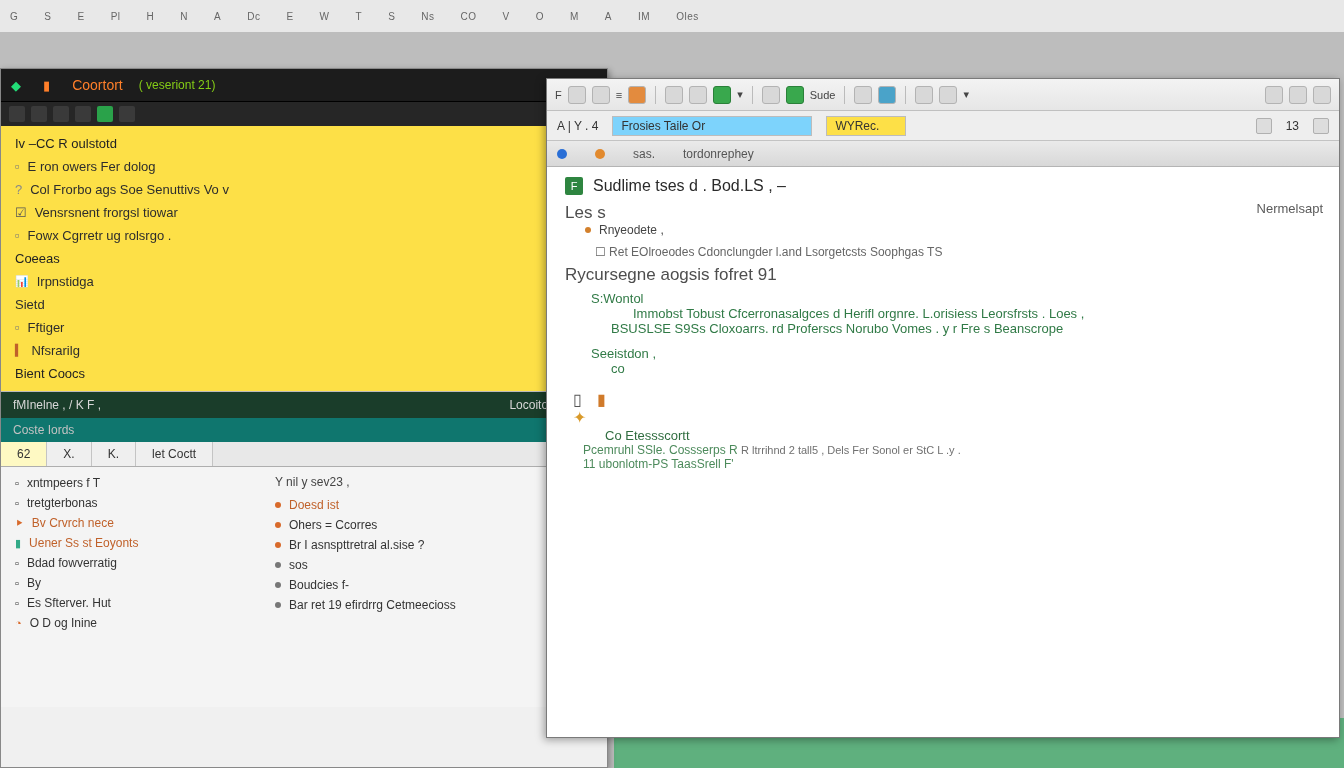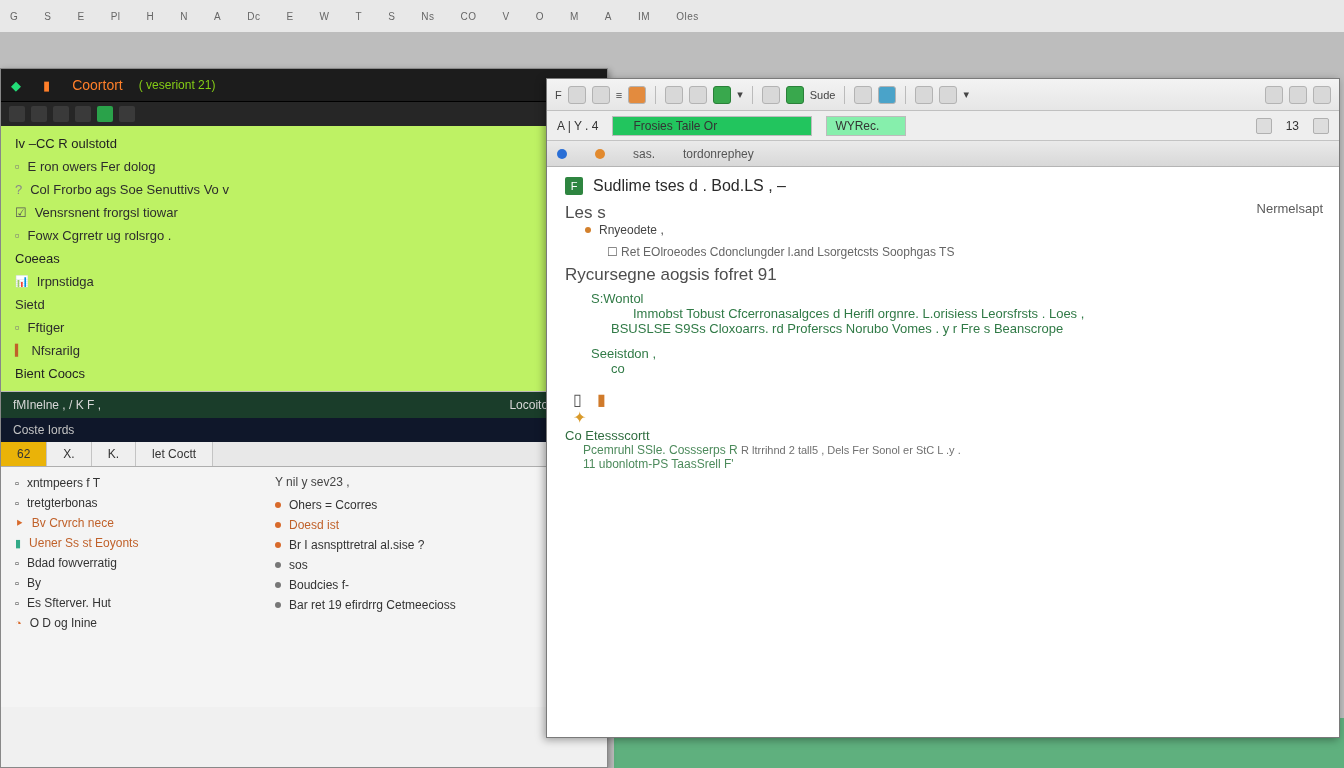--- a/index.html
+++ b/index.html
@@ -15,35 +15,35 @@
 
 .leftwin { position: absolute; top: 68px; left: 0; width: 608px; height: 700px; background: #f0f0f0; border: 1px solid #888; box-shadow: 2px 2px 6px rgba(0,0,0,.3); }
 .leftwin .darkbar { height: 32px; background: #1c1c1c; display: flex; align-items: center; gap: 16px; padding: 0 10px; }
 .leftwin .darkbar .title { color: #ff7f2a; font-size: 14px; }
 .leftwin .darkbar .sub { color: #84cc16; font-size: 12px; }
 .leftwin .darkbar .glyph { color: #2d7; font-size: 13px; margin-right: 6px; }
 .leftwin .iconrow { display: flex; gap: 6px; padding: 4px 8px; background: #262626; border-top: 1px solid #000; }
 .leftwin .iconrow .ibtn { width: 16px; height: 16px; background: #3a3a3a; border-radius: 2px; }
 .leftwin .iconrow .ibtn.green { background: #2aa24a; }
 
-.leftwin .tree { background: #bef264; padding: 6px 0; border-bottom: 1px solid #bbb; }
+.leftwin .tree { background: #fde047; padding: 6px 0; border-bottom: 1px solid #bbb; }
 .leftwin .tree .row { display: flex; align-items: center; gap: 8px; padding: 4px 14px; font-size: 13px; color: #2d2d2d; cursor: pointer; }
 .leftwin .tree .row.header { font-weight: 500; color: #222; }
 .leftwin .tree .row.chk::before { content: "☑"; color: #555; }
 .leftwin .tree .row.q::before { content: "?"; color: #888; }
 .leftwin .tree .row.box::before { content: "▫"; color: #777; }
 .leftwin .tree .row.chart::before { content: "📊"; font-size: 11px; }
 
 .leftwin .panel-header { height: 26px; background: #1a3d2a; color: #d8d8d8; display: flex; align-items: center; justify-content: space-between; padding: 0 12px; font-size: 12px; }
 .leftwin .panel-header .grp { display: flex; gap: 10px; align-items: center; }
-.leftwin .panel2 { height: 24px; background: #0f172a; color: #c2c2c2; font-size: 12px; display: flex; align-items: center; padding: 0 12px; }
+.leftwin .panel2 { height: 24px; background: #0f766e; color: #c2c2c2; font-size: 12px; display: flex; align-items: center; padding: 0 12px; }
 
 .leftwin .tabs { display: flex; gap: 0; background: #e8e8e8; border-bottom: 1px solid #aeaeae; }
 .leftwin .tabs .tab { padding: 5px 16px; font-size: 12px; color: #333; background: #efefef; border-right: 1px solid #c4c4c4; }
-.leftwin .tabs .tab.active { background: #eab308; }
+.leftwin .tabs .tab.active { background: #fef9c3; }
 
 .leftwin .list-body { background: #f4f4f4; height: 240px; overflow: hidden; }
 .leftwin .list-body .cols { display: flex; padding-top: 6px; }
 .leftwin .list-body .colA { width: 260px; }
 .leftwin .list-body .colB { flex: 1; }
 .leftwin .list-body .itm { display: flex; align-items: center; gap: 8px; padding: 3px 14px; font-size: 12px; color: #333; }
 .leftwin .list-body .itm .bullet { width: 6px; height: 6px; border-radius: 50%; background: #777; display: inline-block; }
 .leftwin .list-body .itm .bullet.o { background: #d86a2b; }
 .leftwin .list-body .itm.link { color: #c0612a; }
 .leftwin .list-body .itm .ic { font-size: 11px; }
@@ -54,22 +54,22 @@
 .rightwin .toolbar { height: 32px; background: linear-gradient(#f3f3f3,#e6e6e6); border-bottom: 1px solid #c0c0c0; display: flex; align-items: center; gap: 6px; padding: 0 8px; }
 .rightwin .toolbar .tbtn { width: 18px; height: 18px; background: #d8d8d8; border: 1px solid #b3b3b3; border-radius: 3px; }
 .rightwin .toolbar .tbtn.g { background: #39a84d; border-color: #2a8039; }
 .rightwin .toolbar .tbtn.b { background: #4aa3c9; }
 .rightwin .toolbar .tbtn.o { background: #e38b3e; }
 .rightwin .toolbar .sep { width: 1px; height: 18px; background: #bbb; margin: 0 3px; }
 .rightwin .toolbar .lbl { font-size: 11px; color: #444; }
 
 .rightwin .subbar { height: 30px; background: #eee; border-bottom: 1px solid #c3c3c3; display: flex; align-items: center; padding: 0 10px; gap: 14px; }
 .rightwin .subbar .crumb { font-size: 12px; color: #333; }
-.rightwin .subbar .field { background: #22c55e; border: 1px solid #bcbcbc; padding: 2px 20px; font-size: 12px; color: #333; min-width: 200px; }
-.rightwin .subbar .field2 { background: #86efac; border: 1px solid #bcbcbc; padding: 2px 8px; font-size: 12px; color: #333; min-width: 80px; }
+.rightwin .subbar .field { background: #7dd3fc; border: 1px solid #bcbcbc; padding: 2px 8px; font-size: 12px; color: #333; min-width: 200px; }
+.rightwin .subbar .field2 { background: #fde047; border: 1px solid #bcbcbc; padding: 2px 8px; font-size: 12px; color: #333; min-width: 80px; }
 .rightwin .subbar .sm { width: 16px; height: 16px; background: #ddd; border: 1px solid #b0b0b0; border-radius: 2px; }
 
 .rightwin .chrome { height: 26px; background: linear-gradient(#eaeaea,#d8d8d8); border-bottom: 1px solid #b4b4b4; display: flex; align-items: center; gap: 28px; padding: 0 10px; }
 .rightwin .chrome .dot { width: 10px; height: 10px; border-radius: 50%; }
 .rightwin .chrome .dot.b { background: #2a6fd6; }
 .rightwin .chrome .dot.o { background: #e28a2e; }
 .rightwin .chrome .addr { font-size: 12px; color: #555; }
 
 .rightwin .doc { padding: 10px 18px 0 18px; position: relative; }
 .rightwin .doc .title-row { display: flex; align-items: center; gap: 10px; }
@@ -83,21 +83,21 @@
 .rightwin .doc .gline.b { font-weight: 500; }
 .rightwin .doc .grey { color: #666; font-size: 12px; margin-left: 6px; }
 .rightwin .doc .bullet-row { display: flex; align-items: center; gap: 8px; margin-left: 20px; font-size: 12px; color: #444; }
 .rightwin .doc .bullet-row .dot { width: 6px; height: 6px; background: #d3802c; border-radius: 50%; }
 
 .rightwin .doc .iconline { display: flex; gap: 10px; margin: 14px 0 6px 8px; }
 .rightwin .doc .iconline .ic { width: 14px; height: 14px; }
 .rightwin .doc .iconline .ic.star { color: #d99a2b; }
 
 .rightwin .doc .block { margin-top: 4px; }
-.rightwin .doc .block .head { font-size: 13px; color: #2f6d3f; font-weight: 500; }
+.rightwin .doc .block .head { font-size: 13px; color: #2f6d3f; font-weight: 500; margin-left: 40px; }
 .rightwin .doc .block .ln { font-size: 12px; color: #4c8a5b; margin-left: 18px; }
 .rightwin .doc .block .note { font-size: 11px; color: #707070; display: inline; }
 
 </style>
 </head>
 <body>
 
 <div class="top-strip">
   <span>G</span>
     <span>S</span>
@@ -231,25 +231,25 @@
           </div>
         <div class="itm">
             <span class="ic" style="color:#d86a2b">◔</span>
             <span>O  D og  Inine</span>
           </div>
       </div>
       <div class="colB">
         <div class="colhdr">Y   nil y  sev23 ,</div>
         <div class="itm">
             <span class="bullet o"></span>
+            <span style="color:#c0612a">Doesd     ist</span>
+          </div>
+        <div class="itm">
+            <span class="bullet o"></span>
             <span>Ohers =  Ccorres</span>
-          </div>
-        <div class="itm">
-            <span class="bullet o"></span>
-            <span style="color:#c0612a">Doesd     ist</span>
           </div>
         <div class="itm">
             <span class="bullet o"></span>
             <span>Br    I asnspttretral  al.sise ?</span>
           </div>
         <div class="itm">
             <span class="bullet"></span>
             <span>sos</span>
           </div>
         <div class="itm">
@@ -316,21 +316,21 @@
       <div class="badge">F</div>
       <h2>Sudlime  tses d .    Bod.LS ,  –</h2>
     </div>
     <div class="meta-right">Nermelsapt</div>
 
     <div class="sect k">Les  s</div>
     <div class="bullet-row">
         <span class="dot"></span>
         <span>Rnyeodete ,</span>
       </div>
-    <div class="sect grey" style="margin-left:42px">☐ <span>Ret   EOlroeodes  Cdonclungder    l.and   Lsorgetcsts  Soophgas TS</span></div>
+    <div class="sect grey" style="margin-left:30px">☐ <span>Ret   EOlroeodes  Cdonclungder    l.and   Lsorgetcsts  Soophgas TS</span></div>
     <div class="sect k" style="margin-top:6px">Rycursegne  aogsis  fofret  91</div>
 
     <div class="gline b" style="margin-top:6px">S:Wontol</div>
     <div class="gline" style="margin-left:68px"><span>Immobst Tobust  Cfcerronasalgces d  Herifl  orgnre.   L.orisiess  Leorsfrsts .   Loes    ,</span></div>
     <div class="gline" style="margin-left:46px"><span>BSUSLSE  S9Ss   Cloxoarrs.     rd  Proferscs Norubo  Vomes .     y   r Fre  s  Beanscrope</span></div>
 
     <div class="gline b" style="margin-top:10px">Seeistdon  ,</div>
     <div class="gline" style="margin-left:46px">co</div>
 
     <div class="iconline">

